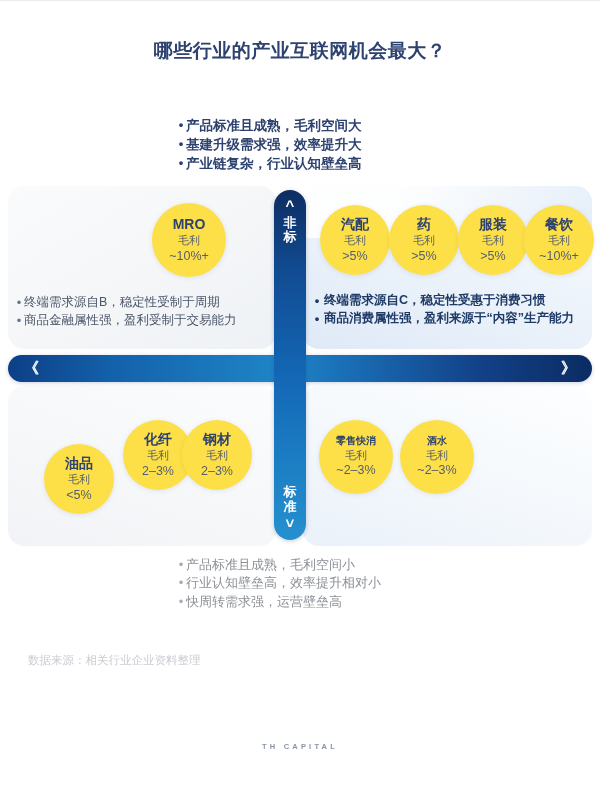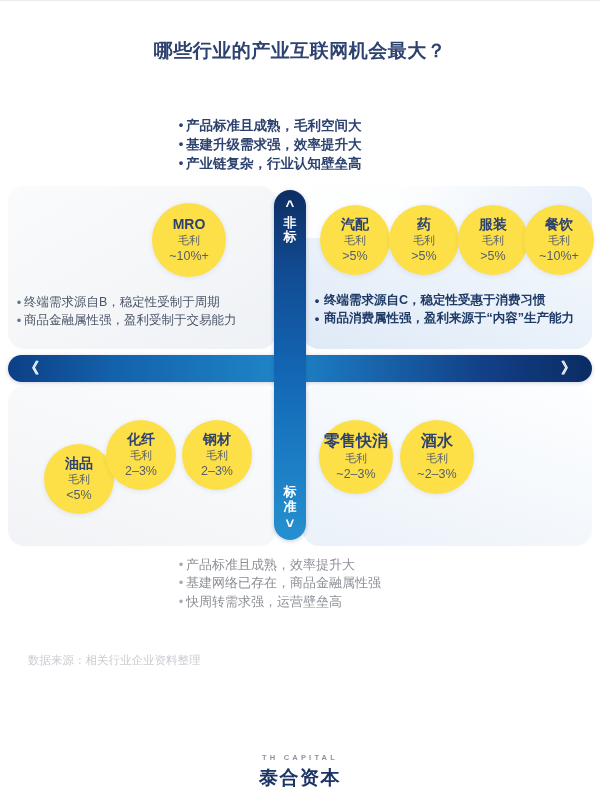--- a/index.html
+++ b/index.html
@@ -143,21 +143,21 @@
     font-size: 11px;
     color: #555e6e;
     line-height: 1.3;
     margin-top: 1px;
   }
   .circle .c-val {
     font-size: 12.5px;
     color: #555e6e;
     line-height: 1.3;
   }
-  .circle.small .c-name { font-size: 16px; }
+  .circle.small .c-name { font-size: 10px; }
 
   
   #vbar {
     position: absolute;
     left: 274px; top: 190px;
     width: 32px; height: 350px;
     border-radius: 16px;
     background: linear-gradient(180deg, #0d2d62 0%, #114a90 22%, #1366b4 52%, #1c7ec4 78%, #2590cf 100%);
     box-shadow: 0 1px 4px rgba(20,50,100,0.25);
   }
@@ -221,21 +221,20 @@
     color: #c9ccd1;
     line-height: 1.75;
   }
 
   
   #logo {
     position: absolute;
     left: 0; top: 742px;
     width: 600px;
     text-align: center;
-    margin-top: 11px;
   }
   #logo .logo-en {
     font-size: 7.5px;
     letter-spacing: 3.2px;
     color: #8a93a6;
     font-weight: bold;
   }
   #logo .logo-cn {
     font-size: 19px;
     letter-spacing: 1.5px;
@@ -346,21 +345,21 @@
       </span>
       <span class="chev">˅</span>
     </div>
   </div>
 
   <div class="circle" style="left:44px; top:444px; width:70px; height:70px;">
     <div class="c-name">油品</div>
     <div class="c-sub">毛利</div>
     <div class="c-val">&lt;5%</div>
   </div>
-  <div class="circle" style="left:106px; top:420px; width:70px; height:70px;">
+  <div class="circle" style="left:123px; top:420px; width:70px; height:70px;">
     <div class="c-name">化纤</div>
     <div class="c-sub">毛利</div>
     <div class="c-val">2–3%</div>
   </div>
   <div class="circle" style="left:182px; top:420px; width:70px; height:70px;justify-content:center;">
     <div class="c-name">钢材</div>
     <div class="c-sub">毛利</div>
     <div class="c-val">2–3%</div>
   </div>
 
@@ -371,34 +370,33 @@
   </div>
   <div class="circle small" style="left:400px; top:420px; width:74px; height:74px;">
     <div class="c-name">酒水</div>
     <div class="c-sub">毛利</div>
     <div class="c-val">~2–3%</div>
   </div>
 
   <div class="bullets" id="bullets-bottom">
     <div class="row">
       <span class="dot">•</span>
-      <span class="txt">产品标准且成熟，效率提升大</span>
-    </div>
-    <div class="row">
-      <span class="dot">•</span>
-      <span class="txt">基建网络已存在，商品金融属性强</span>
+      <span class="txt">产品标准且成熟，毛利空间小</span>
+    </div>
+    <div class="row">
+      <span class="dot">•</span>
+      <span class="txt">行业认知壁垒高，效率提升相对小</span>
     </div>
     <div class="row">
       <span class="dot">•</span>
       <span class="txt">快周转需求强，运营壁垒高</span>
     </div>
   </div>
 
   <div id="footnote">
     <div>数据来源：相关行业企业资料整理</div>
   </div>
 
   <div id="logo">
     <div class="logo-en">TH CAPITAL</div>
-    <div class="logo-cn">泰合资本</div>
   </div>
 
 </div>
 
 </body></html>

